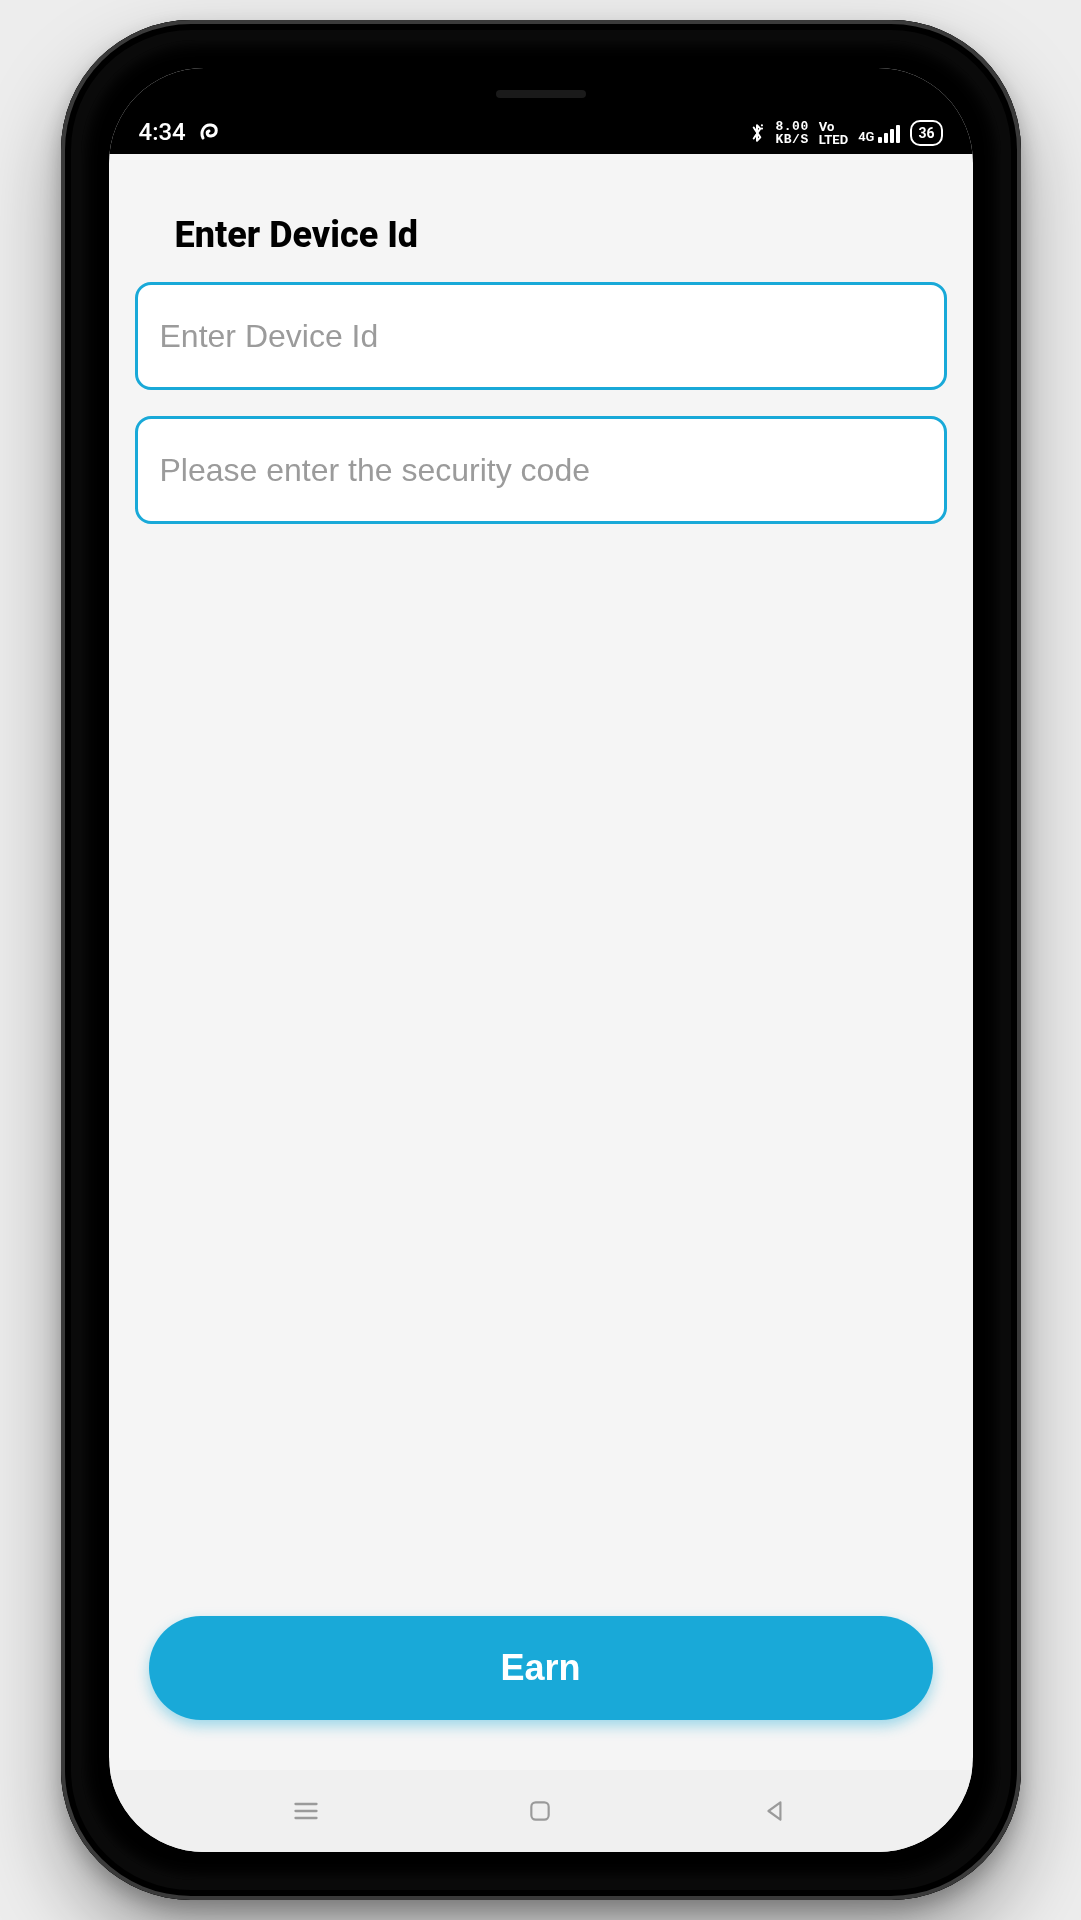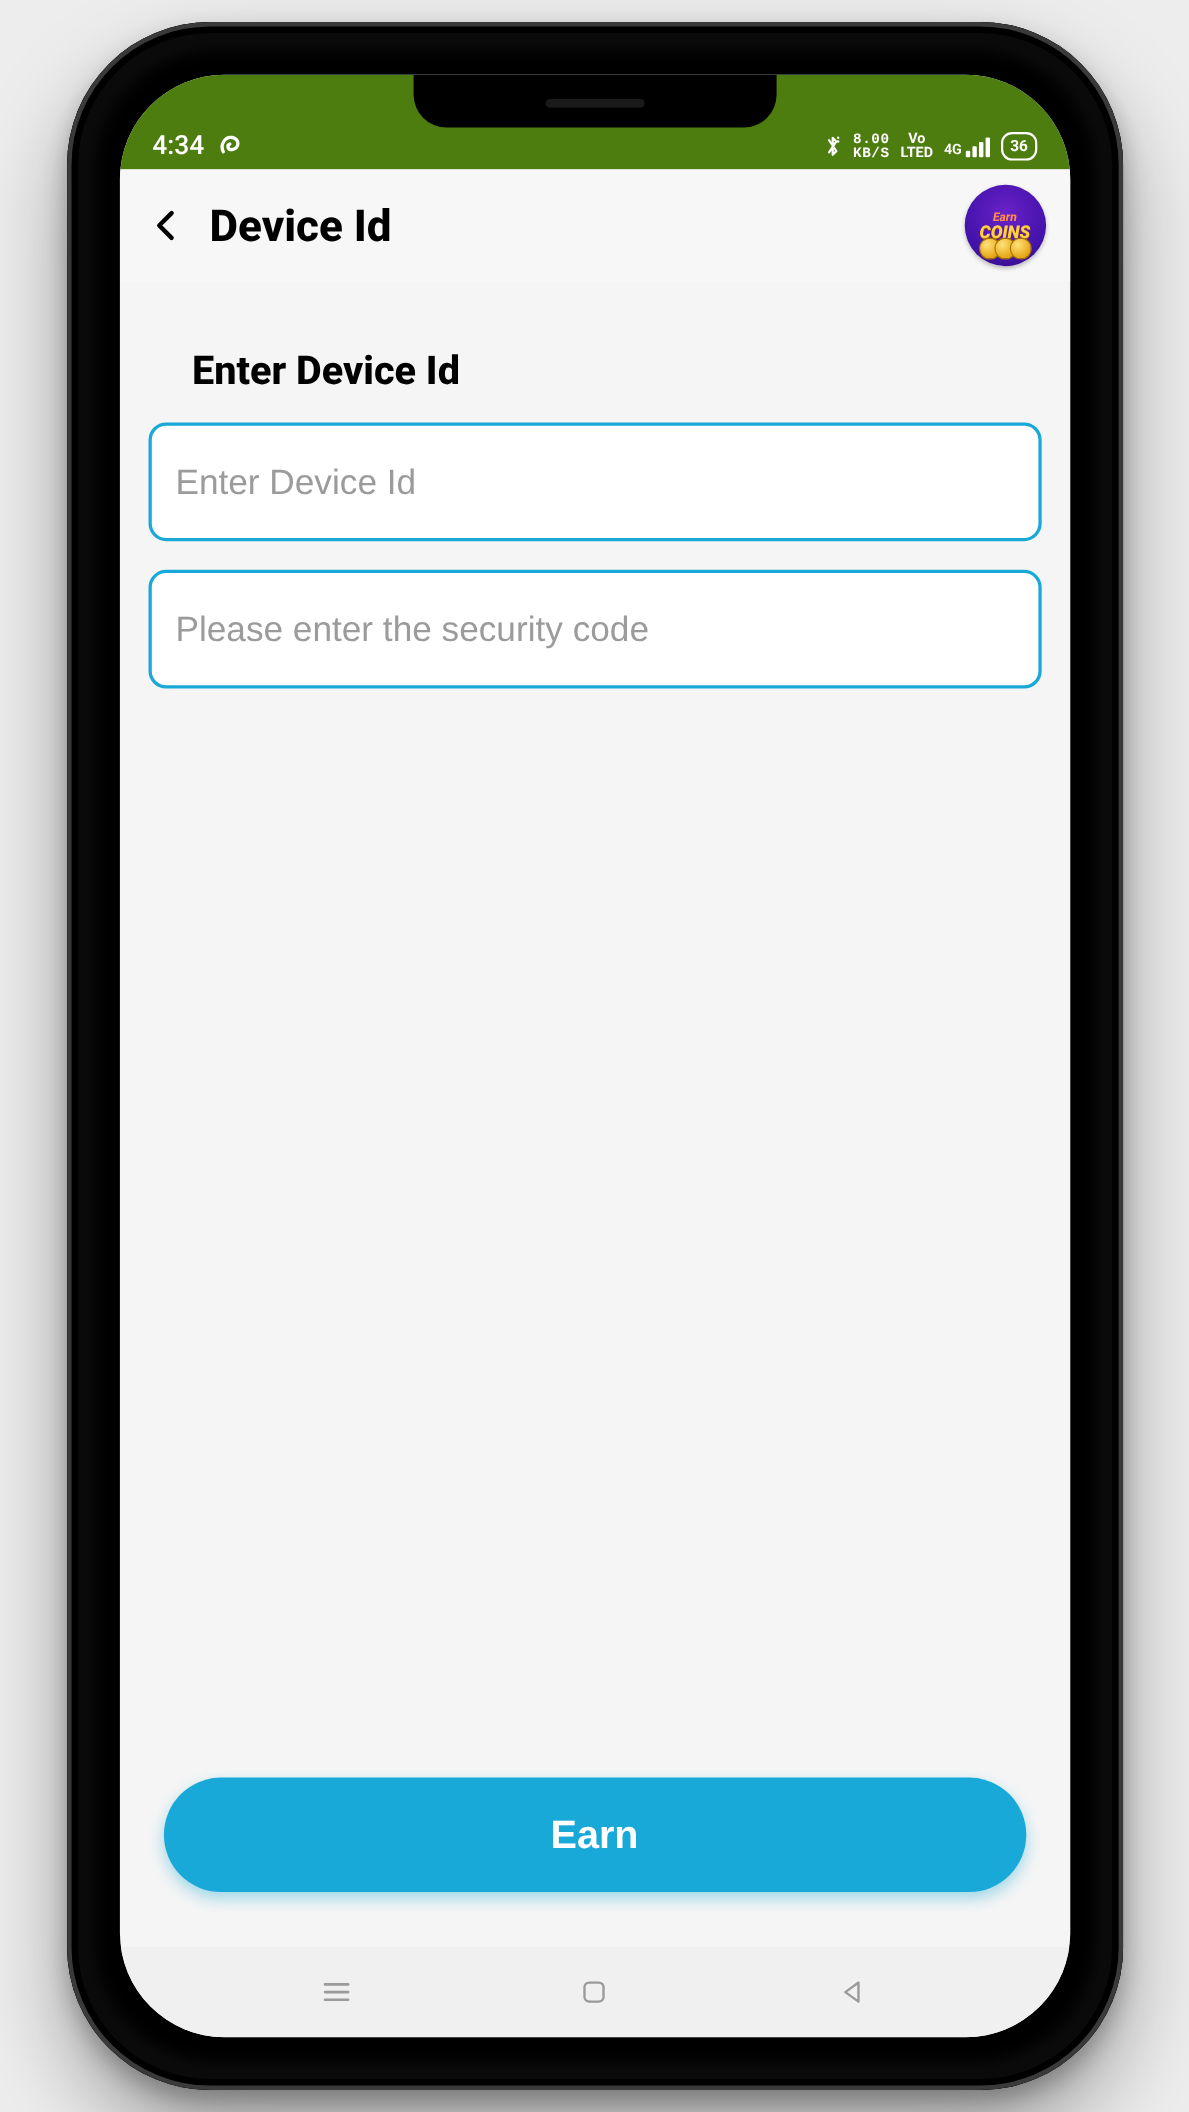--- a/index.html
+++ b/index.html
@@ -65,21 +65,21 @@
     left: 50%;
     transform: translateX(-50%);
     width: 90px;
     height: 8px;
     background: #1a1a1a;
     border-radius: 4px;
   }
   
   .status-bar {
     height: 78px;
-    background: #4d7c0f;
+    background: #000000;
     color: #fff;
     display: flex;
     align-items: flex-end;
     justify-content: space-between;
     padding: 0 30px 8px 30px;
     font-size: 22px;
     font-weight: 500;
   }
   .status-left {
     display: flex;
@@ -98,21 +98,21 @@
     text-align: center;
     font-weight: 600;
     letter-spacing: 0.5px;
     display: flex;
     flex-direction: column;
     font-family: Liberation Mono, monospace;
   }
   .status-lte {
     font-size: 13px;
     line-height: 1;
-    text-align: center;
+    text-align: left;
     font-weight: 700;
     display: flex;
     flex-direction: column;
   }
   .status-4g { font-size: 13px; font-weight: 600; line-height: 1; }
   .signal-bars {
     display: flex;
     align-items: flex-end;
     gap: 2px;
     height: 20px;
@@ -318,37 +318,20 @@
                   <span></span>
                   <span></span>
               </span>
             </span>
             <span class="battery">
               <span>36</span>
             </span>
           </div>
         </div>
 
-        <div class="app-header">
-          <div class="back-btn">
-            <svg width="30" height="34" viewBox="0 0 24 24">
-              <path d="M16 3 L7 12 L16 21" stroke="#000" stroke-width="3.2" fill="none" stroke-linecap="round" stroke-linejoin="round"></path>
-            </svg>
-          </div>
-          <div class="app-title">Device Id</div>
-          <div class="coin-badge">
-            <span class="coin-text1">Earn</span>
-            <span class="coin-text2">COINS</span>
-            <span class="coin-stack">
-              <span></span>
-                <span></span>
-                <span></span>
-            </span>
-          </div>
-        </div>
 
         <div class="content">
           <div class="section-heading">Enter Device Id</div>
           <input type="text" class="text-input" placeholder="Enter Device Id" style="">
           <input type="text" class="text-input" placeholder="Please enter the security code" style="">
         </div>
 
         <div class="spacer"></div>
 
         <div class="bottom-area">

